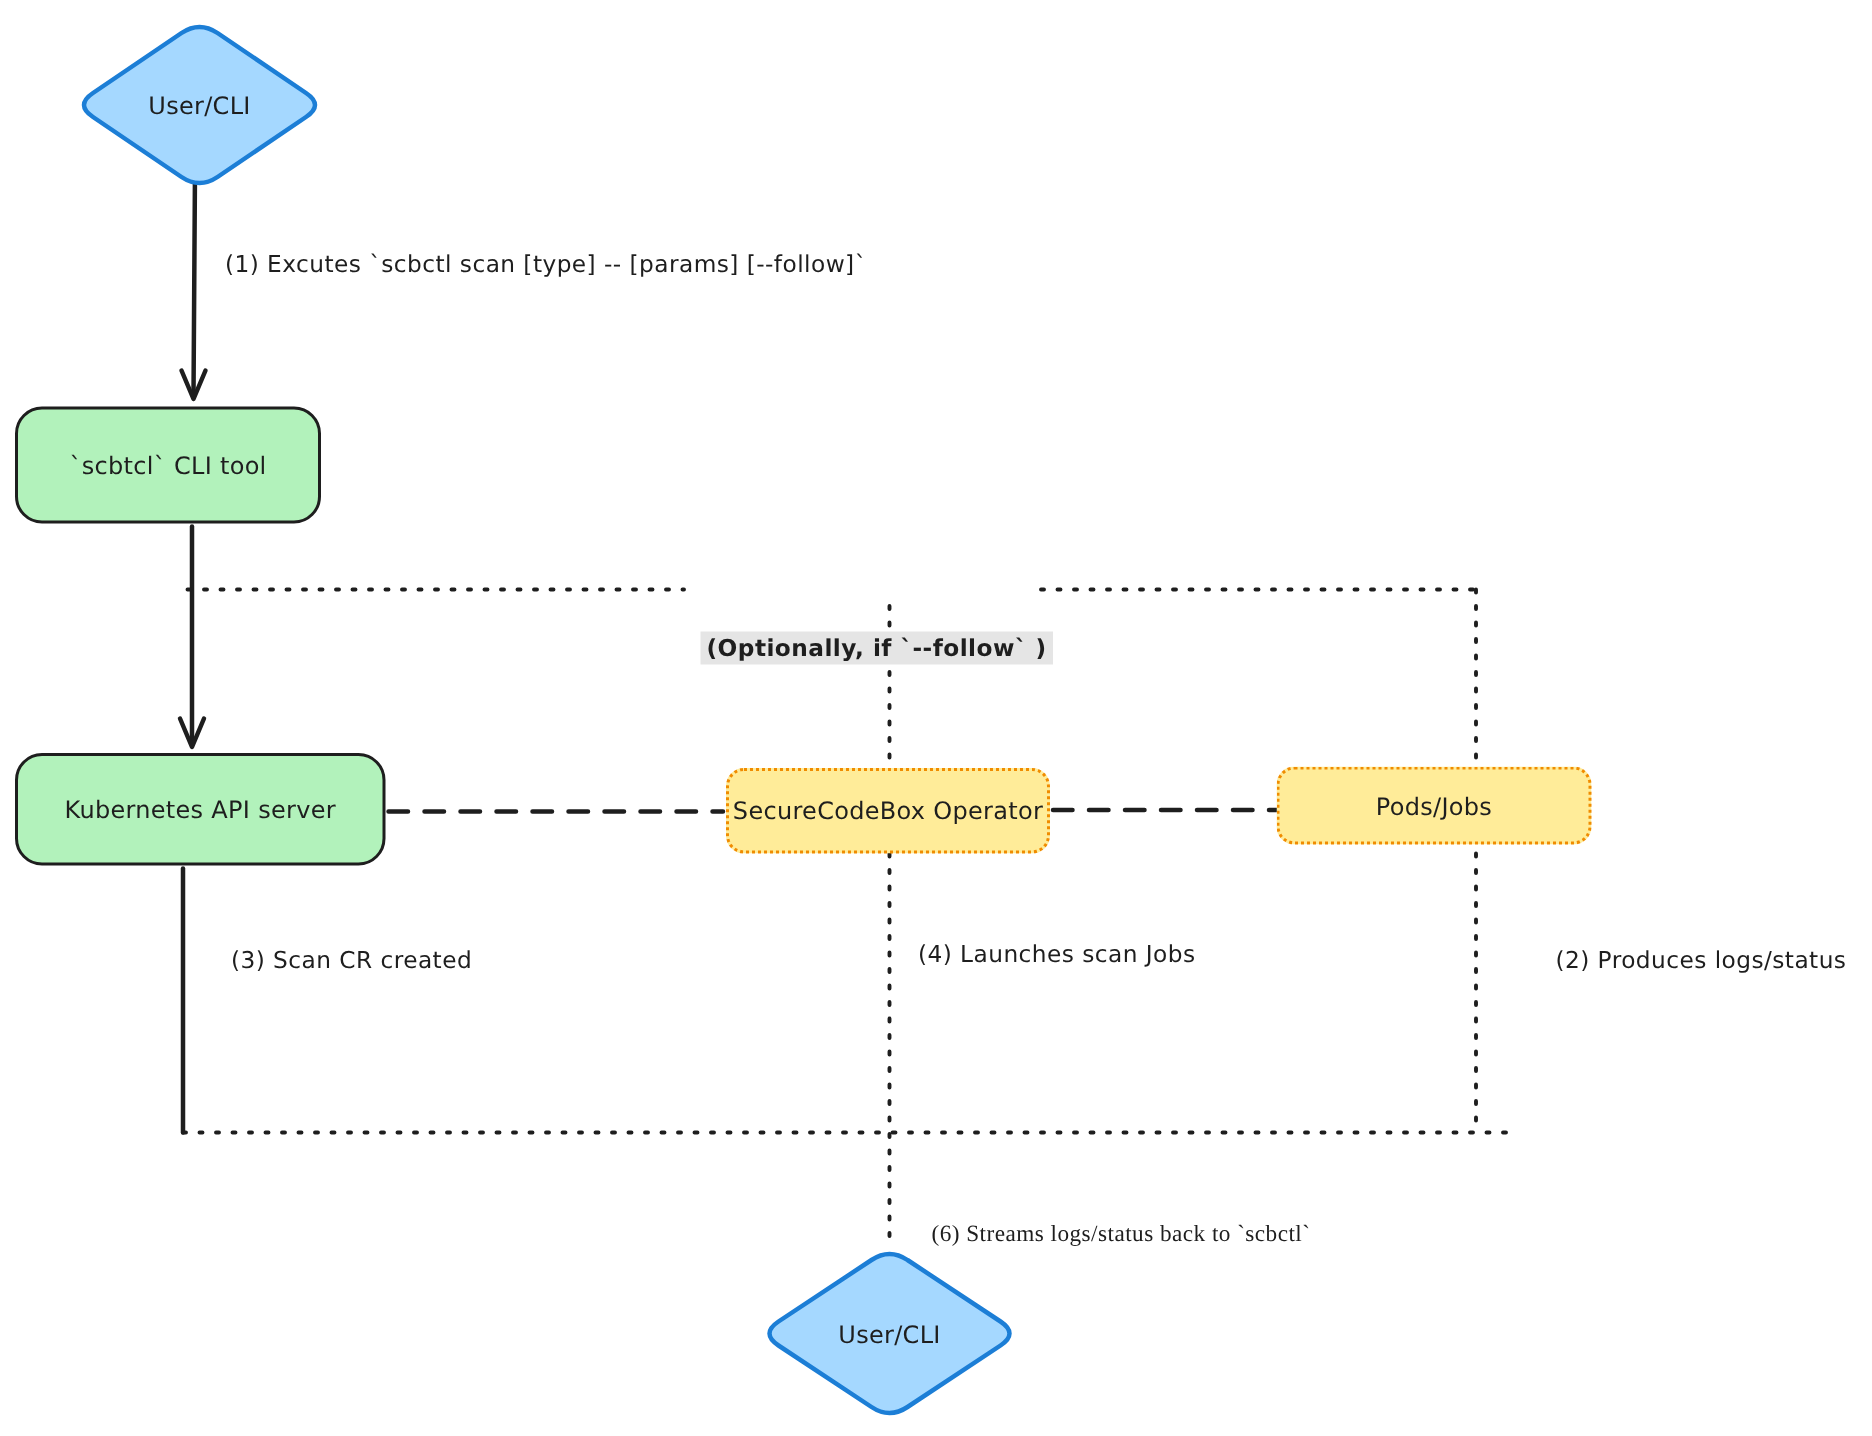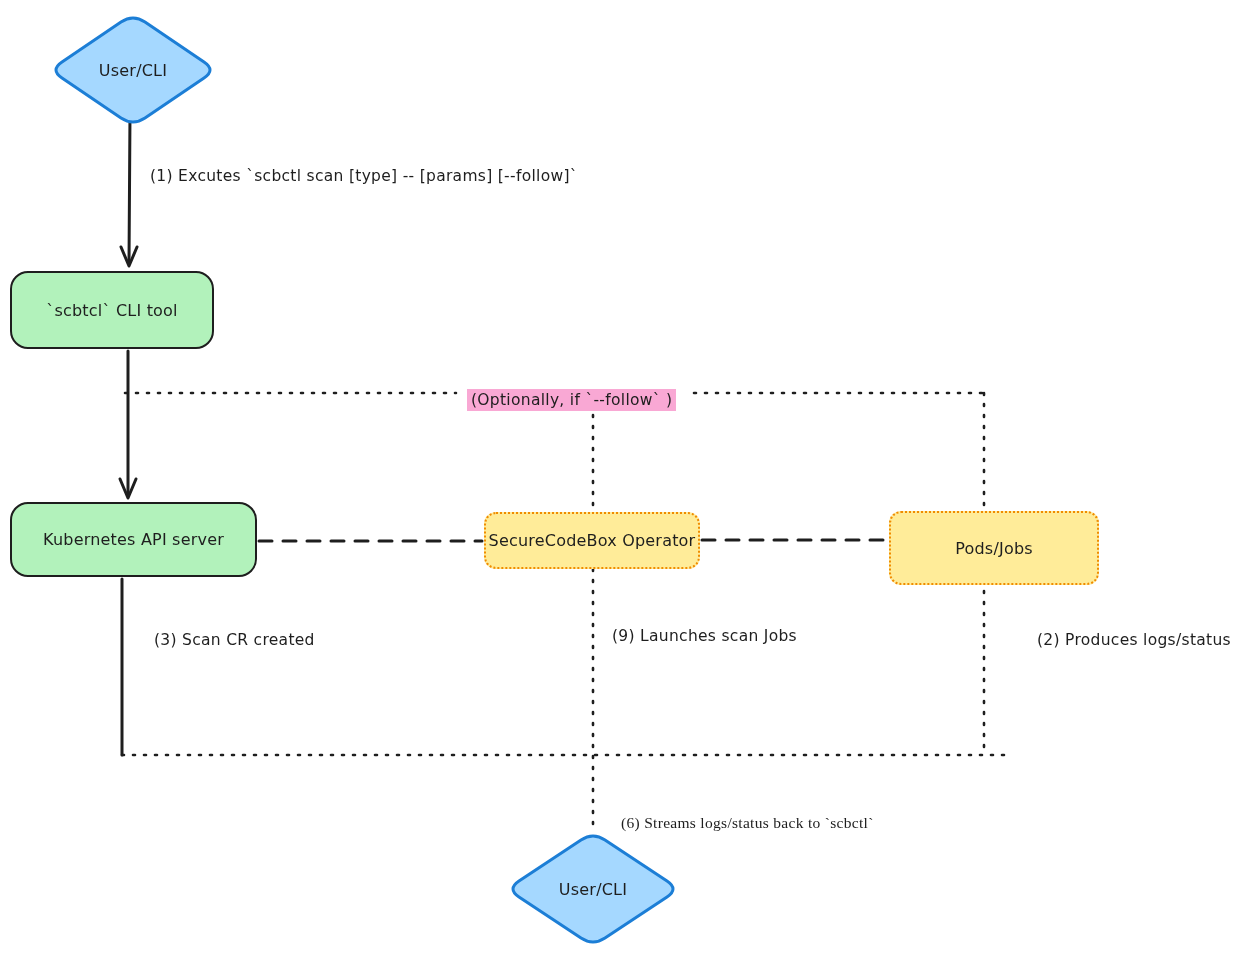--- a/index.html
+++ b/index.html
@@ -52,30 +52,30 @@
   .edge-label {
     position: absolute;
     font-size: 15.5px;
     letter-spacing: 0.3px;
     white-space: pre-line;
     line-height: 1.45;
     margin-top: 18px;
   }
   #label-step1 { left: 150px; top: 147px; }
   #label-step2 { left: 139px; top: 399px; width: 270px; }
-  #label-optional { left: 467px; top: 371px; background: #f9a8d4; padding: 0 4px; }
+  #label-optional { left: 467px; top: 403px; background: #e5e5e5; padding: 0 4px; font-weight: bold; }
   #label-step3 { left: 154px; top: 611px; text-align: right; }
   #label-step4 { left: 612px; top: 607px; }
   #label-step5 { left: 1037px; top: 611px; }
   #label-step6 { left: 621px; top: 794px; font-family: Liberation Serif, serif; }
 
   #box-scbtcl { left: 10px; top: 271px; width: 204px; height: 78px; }
   #box-k8s    { left: 10px; top: 502px; width: 247px; height: 75px; }
   #box-operator { left: 484px; top: 512px; width: 216px; height: 57px; }
-  #box-pods   { left: 889px; top: 511px; width: 210px; height: 74px; }
+  #box-pods   { left: 851px; top: 511px; width: 210px; height: 52px; }
 
   #diamond-top-label    { left: 53px;  top: 61px; }
   #diamond-bottom-label { left: 513px; top: 880px; }
 </style>
 </head>
 <body>
 
 <div id="canvas">
 
   <svg id="lines-layer" viewBox="0 0 1248 957" xmlns="http://www.w3.org/2000/svg">
@@ -126,19 +126,19 @@
     <span>Pods/Jobs</span>
   </div>
 
   <div class="edge-label" id="label-step1">(1) Excutes `scbctl scan [type] -- [params] [--follow]`</div>
 
 
   <div class="edge-label" id="label-optional">(Optionally, if `--follow` )</div>
 
   <div class="edge-label" id="label-step3">(3) Scan CR created</div>
 
-  <div class="edge-label" id="label-step4">(9) Launches scan Jobs</div>
+  <div class="edge-label" id="label-step4">(4) Launches scan Jobs</div>
 
   <div class="edge-label" id="label-step5">(2) Produces logs/status</div>
 
   <div class="edge-label" id="label-step6">(6) Streams logs/status back to `scbctl`</div>
 
 </div>
 
 </body></html>

